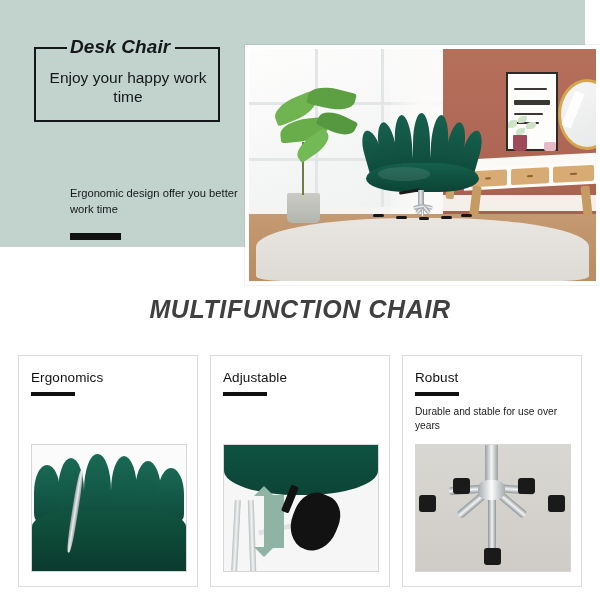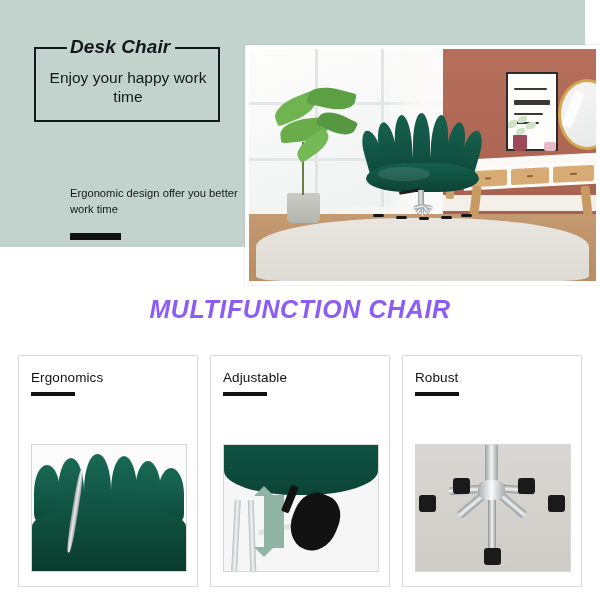--- a/index.html
+++ b/index.html
@@ -142,21 +142,21 @@
   .c2{left:23%;top:74%;}
   .c3{left:46%;top:82%;}
   .c4{left:69%;top:74%;}
   .c5{left:89%;top:62%;}
 
   
   .banner{
     position:absolute;left:0;top:295px;width:600px;
     text-align:center;
     font-size:25px;font-weight:bold;font-style:italic;
-    letter-spacing:.6px;color:#8b5cf6;
+    letter-spacing:.6px;color:#404040;
   }
 
   
   .cards{position:absolute;left:18px;top:355px;width:564px;height:232px;
     display:flex;justify-content:space-between;}
   .card{
     width:180px;height:232px;background:#fff;
     border:1px solid #dcdcdc;box-sizing:border-box;
     padding:14px 12px 0 12px;position:relative;
   }
@@ -359,20 +359,21 @@
           <div class="arw"></div>
           <div class="stemb"></div>
           <div class="handle"></div>
         </div>
       </div>
     </div>
 
     <div class="card">
       <div class="card-title">Robust</div>
       <div class="card-rule"></div>
+      <div class="card-desc">Durable and stable for use over years</div>
       <div class="card-photo">
         <div class="a3">
           <div class="arm3 m1"></div>
             <div class="arm3 m2"></div>
             <div class="arm3 m3"></div>
           <div class="arm3 m4"></div>
             <div class="arm3 m5"></div>
           <div class="wh w1"></div>
             <div class="wh w2"></div>
             <div class="wh w3"></div>

